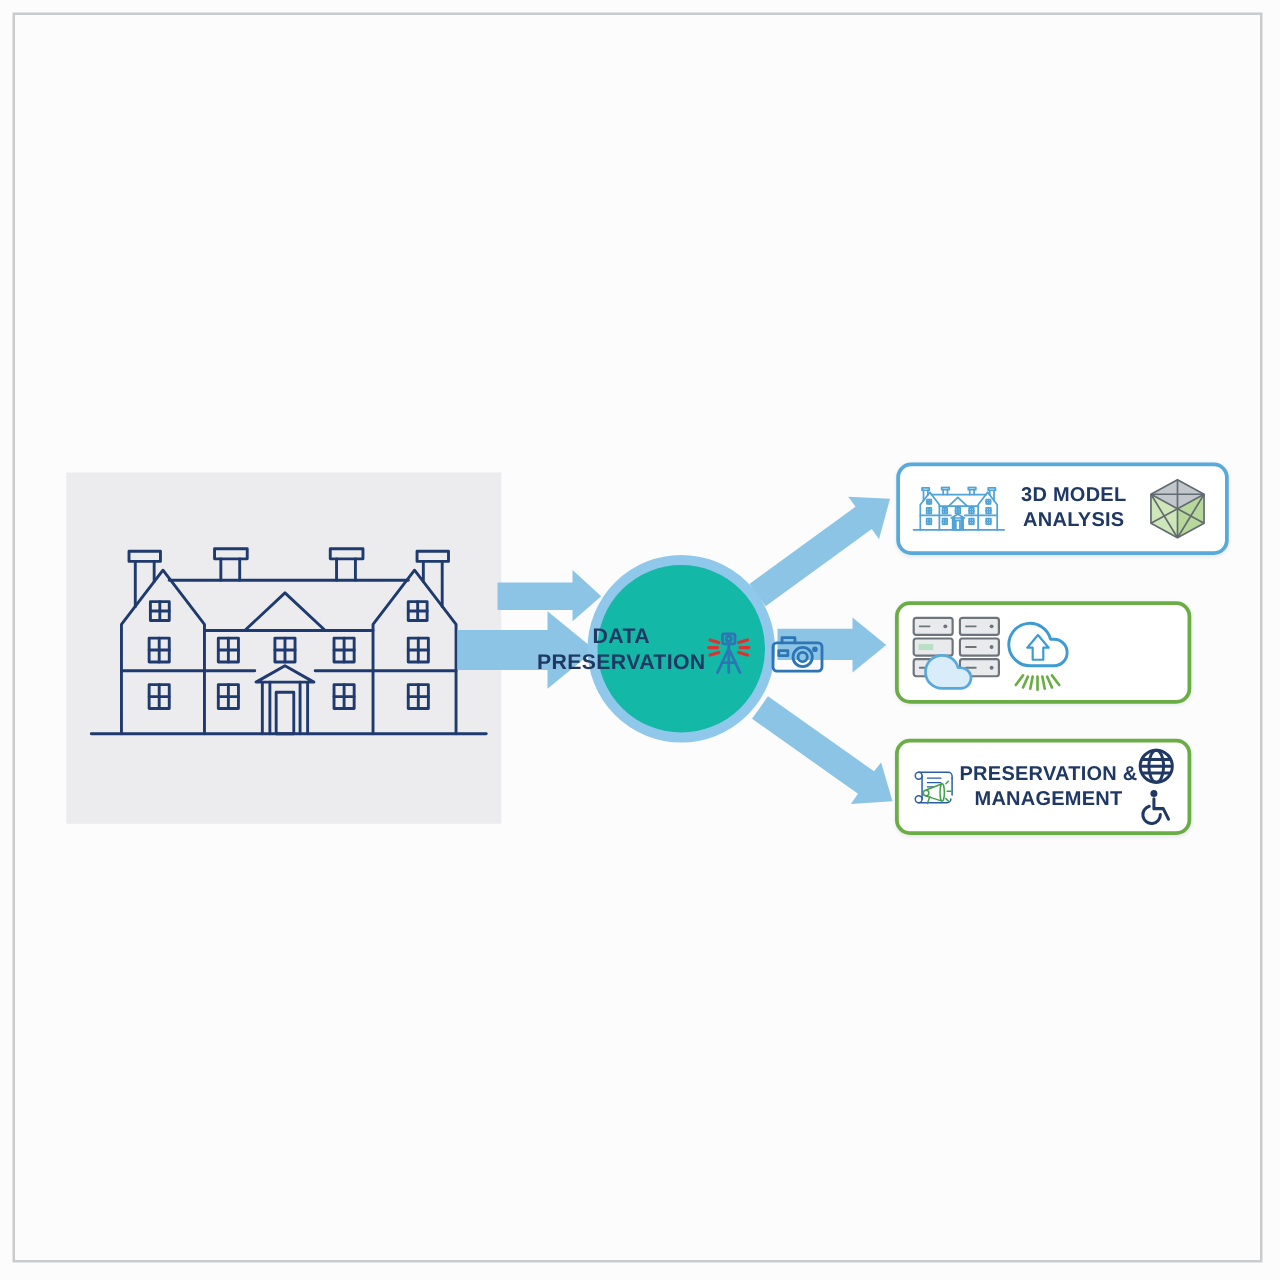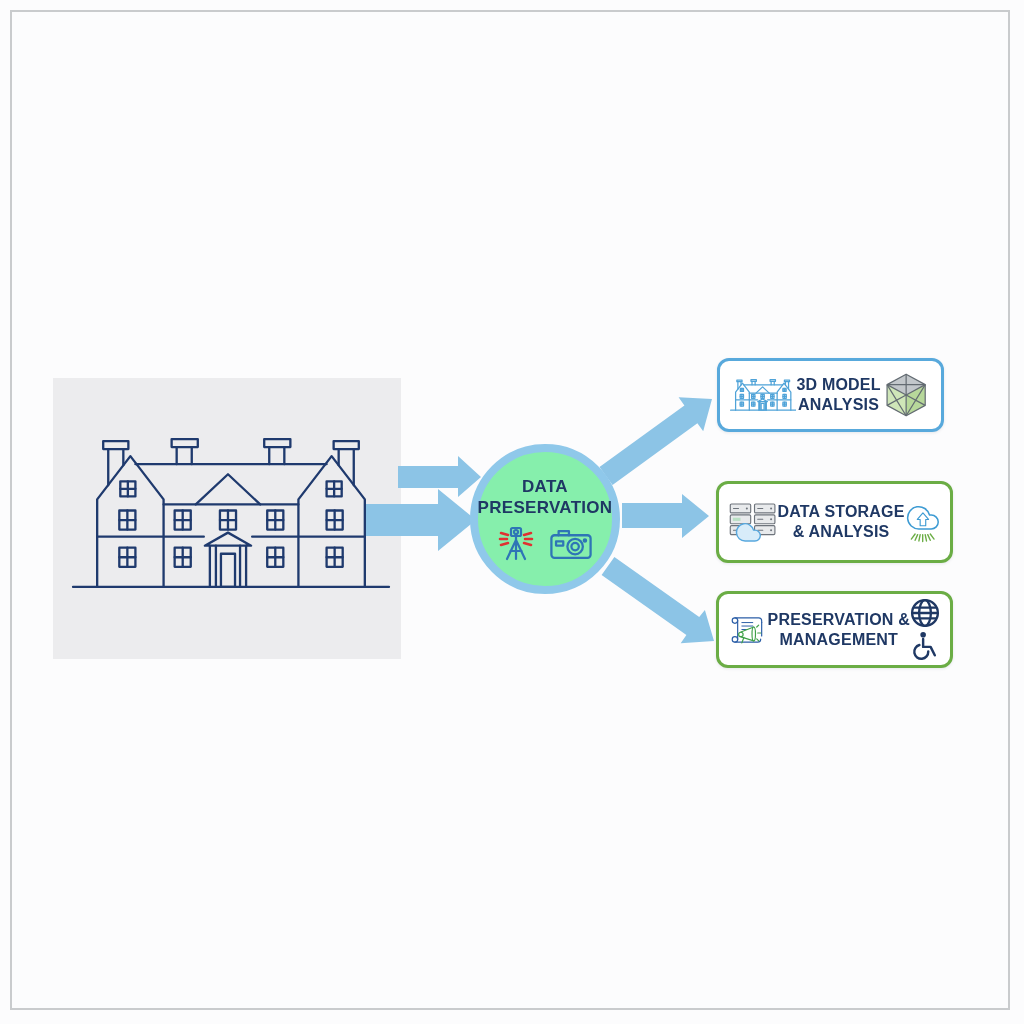--- a/index.html
+++ b/index.html
@@ -13,38 +13,38 @@
     border:2px solid #c9cbcd;box-sizing:border-box;background:transparent;
   }
   .backdrop{
     position:absolute;left:53px;top:378px;width:348px;height:281px;
     background:#ececee;
   }
   .main-building{position:absolute;left:17px;top:59px;width:322px;height:153px;}
   .arrow-layer{position:absolute;left:0;top:0;width:1024px;height:1024px;pointer-events:none;}
   .hub{
     position:absolute;left:470px;top:444px;width:150px;height:150px;
-    background:#86efac;border:8px solid #8fc8ea;border-radius:50%;
-    box-sizing:border-box;display:flex;flex-direction:column;align-items:center;justify-content:center;
+    background:#14b8a6;border:8px solid #8fc8ea;border-radius:50%;
+    box-sizing:border-box;display:flex;flex-direction:row;align-items:center;justify-content:center;
   }
   .hub-title{
     color:#1f3864;font-weight:bold;font-size:17px;line-height:21px;
     letter-spacing:.3px;text-align:center;
   }
   .hub-icons{display:flex;align-items:center;gap:14px;margin-top:7px;}
   .obox{
     position:absolute;background:#ffffff;border-radius:12px;border:3px solid;
     box-sizing:border-box;display:flex;align-items:center;padding:0 10px;
     box-shadow:0 1px 3px rgba(40,60,80,.10);
   }
   .obox .label{
     flex:1;text-align:center;color:#1f3864;font-weight:bold;
     font-size:16px;line-height:20px;letter-spacing:.2px;white-space:nowrap;
   }
-  .box-model{left:717px;top:358px;width:227px;height:74px;border-color:#58a9dc;}
+  .box-model{left:717px;top:370px;width:266px;height:74px;border-color:#58a9dc;}
   .box-storage{left:716px;top:481px;width:237px;height:82px;border-color:#6bad45;}
   .box-preserve{left:716px;top:591px;width:237px;height:77px;border-color:#6bad45;}
   .icon-col{display:flex;flex-direction:column;align-items:center;justify-content:center;gap:2px;}
 </style>
 </head>
 <body>
 
 <svg width="0" height="0" style="position:absolute">
   <defs>
     <g id="manor" stroke-linecap="round" stroke-linejoin="round">
@@ -180,24 +180,20 @@
     </g>
     <g fill="#6e747c">
       <circle cx="28" cy="9" r="1.6"></circle>
         <circle cx="28" cy="43" r="1.6"></circle>
       <circle cx="66" cy="9" r="1.6"></circle>
         <circle cx="66" cy="26" r="1.6"></circle>
         <circle cx="66" cy="43" r="1.6"></circle>
     </g>
     <path transform="translate(10,26) scale(1.7)" d="M18 10h-1.26A8 8 0 1 0 9 20h9a5 5 0 0 0 0-10z" fill="#d8ecf9" stroke="#58a8de" stroke-width="1.3" stroke-linejoin="round"></path>
   </svg>
-  <div class="label">
-    <div>DATA STORAGE</div>
-    <div>&amp; ANALYSIS</div>
-  </div>
   <svg width="54" height="62" viewBox="0 0 56 64">
     <path transform="translate(2,-1) scale(2.2)" d="M18 10h-1.26A8 8 0 1 0 9 20h9a5 5 0 0 0 0-10z" fill="#ffffff" stroke="#3d9bd3" stroke-width="1.1" stroke-linejoin="round"></path>
     <path d="M24 38 V28 H19.5 L28.4 17.5 L37.3 28 H32.8 V38 Z" fill="#ffffff" stroke="#3d9bd3" stroke-width="1.8" stroke-linejoin="round"></path>
     <g stroke="#6bad45" stroke-width="2.2" stroke-linecap="round">
       <path d="M10 59 L16 51 M16 61 L20 52 M22 62 L24 52 M28 63 V52 M34 62 L32 52 M40 61 L36 52 M46 59 L40 51"></path>
     </g>
   </svg>
 </div>
 
 <div class="obox box-preserve">

